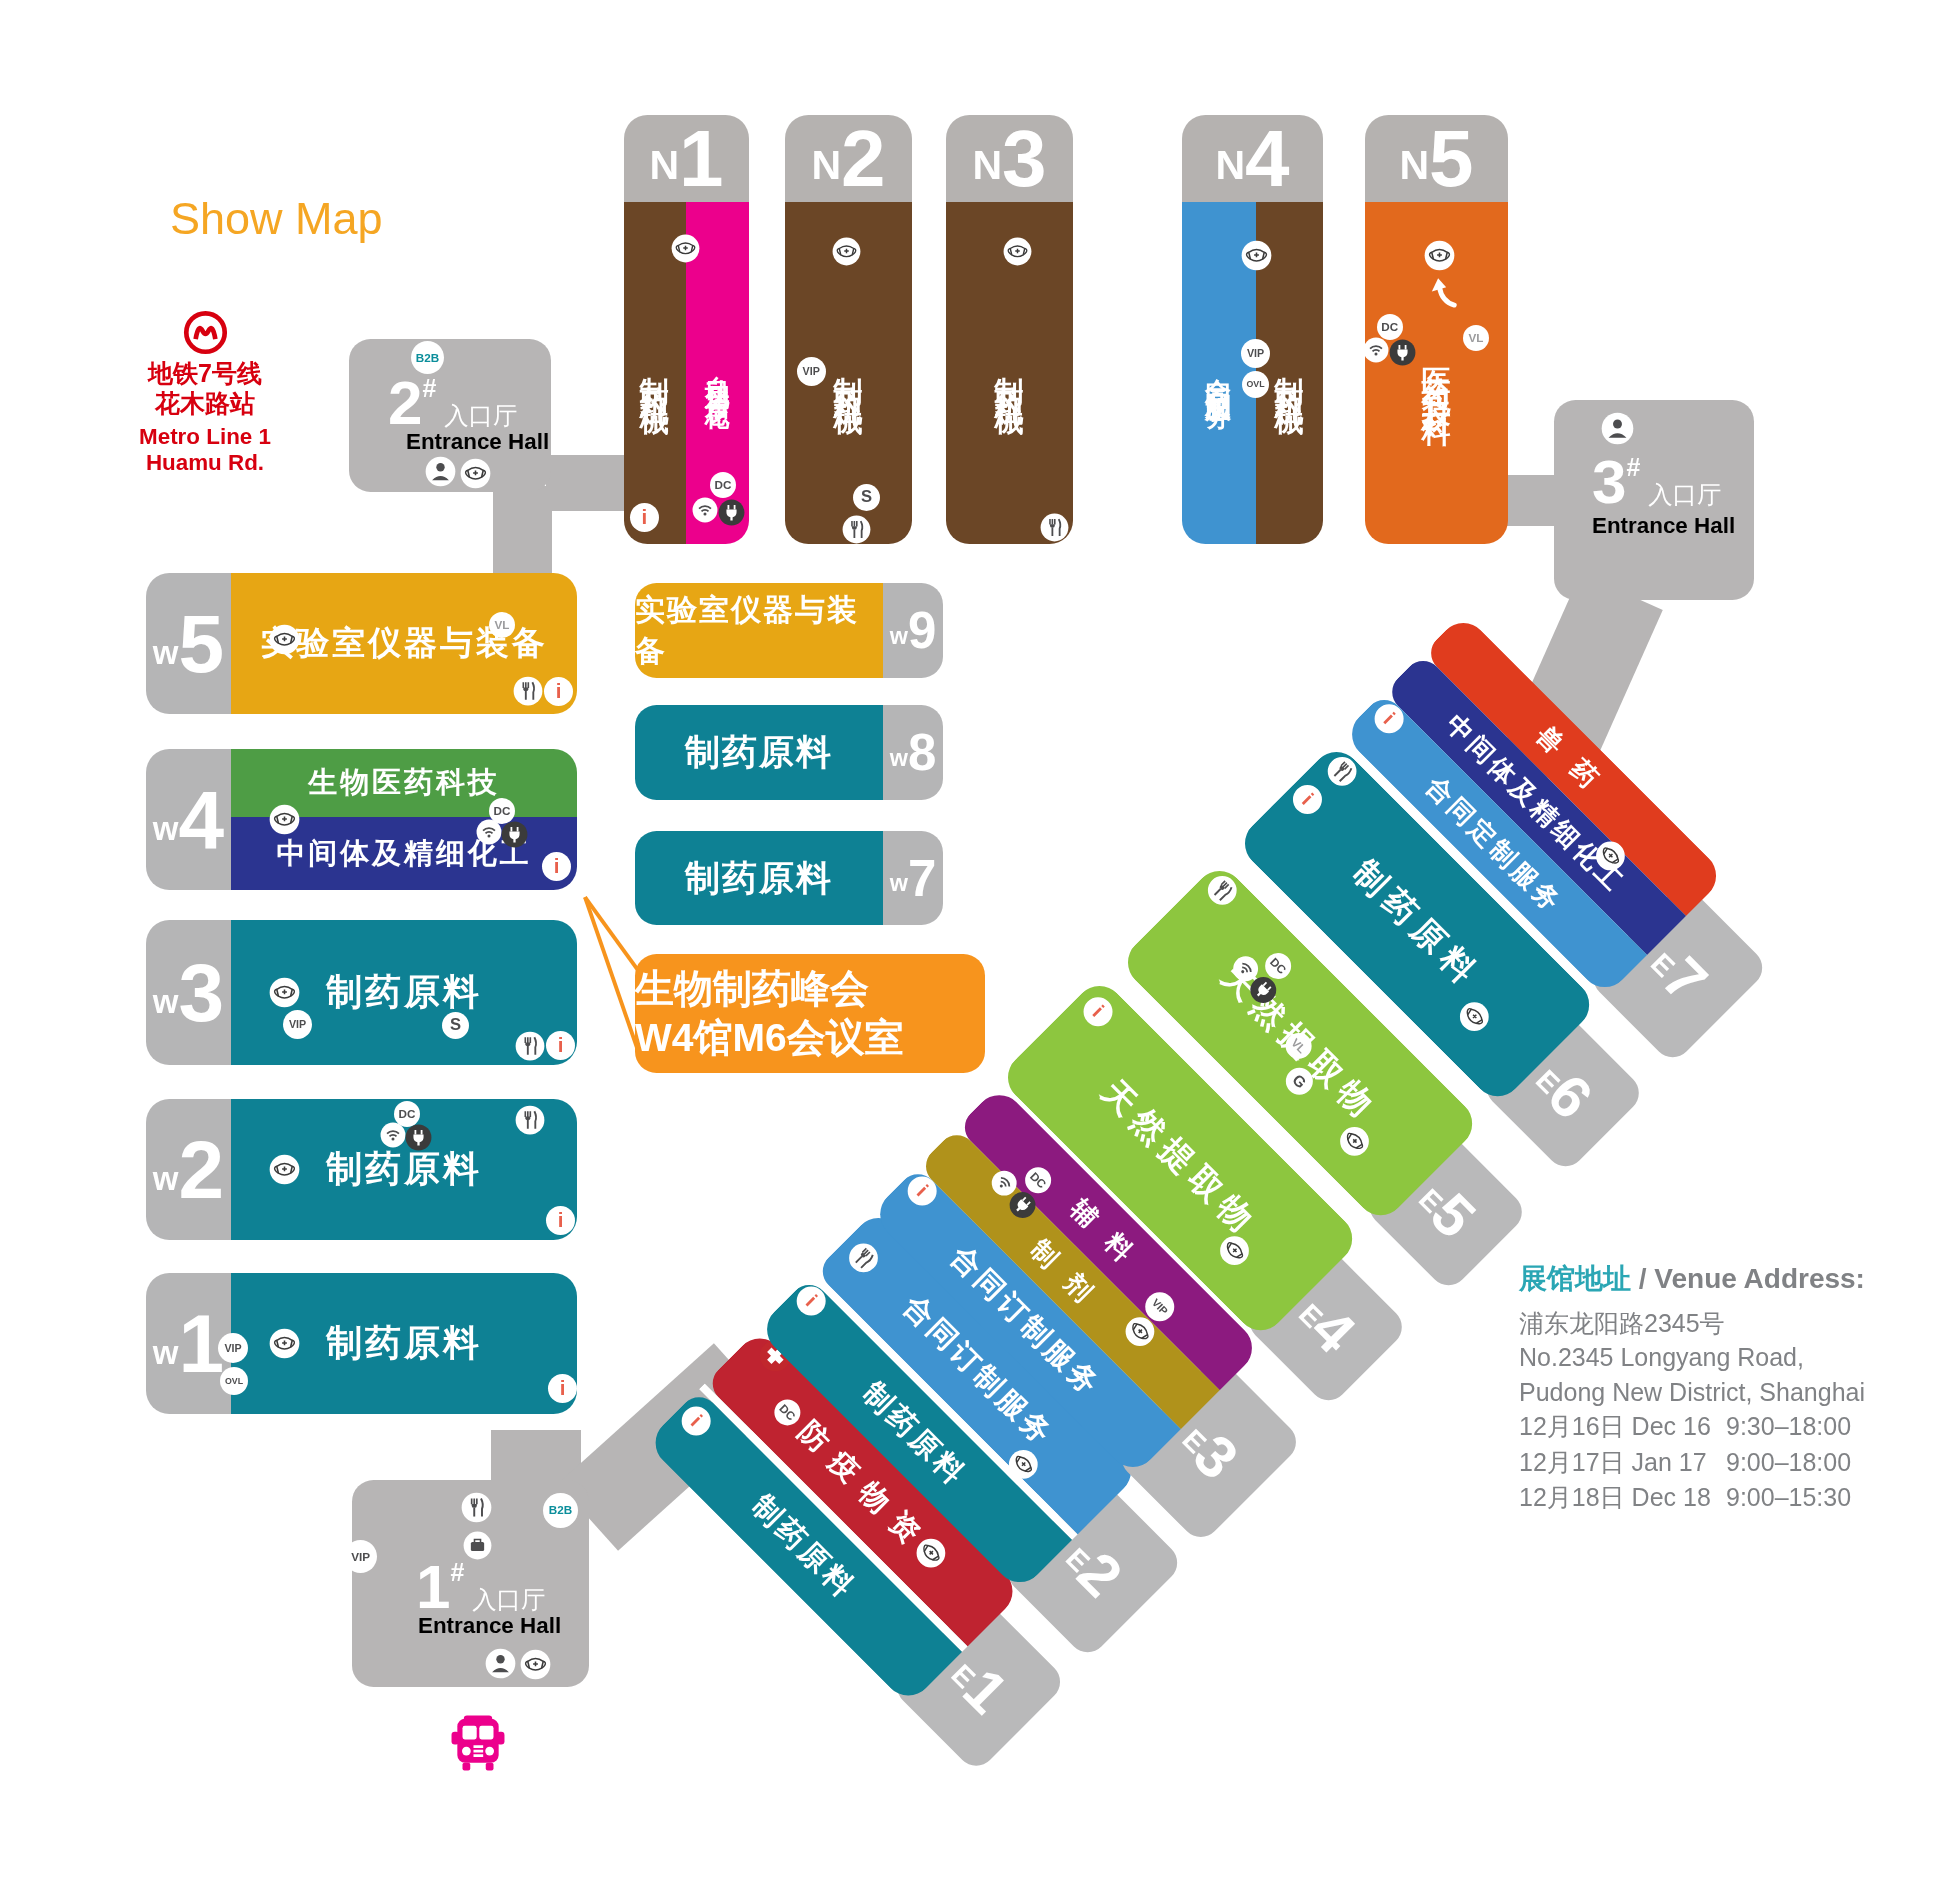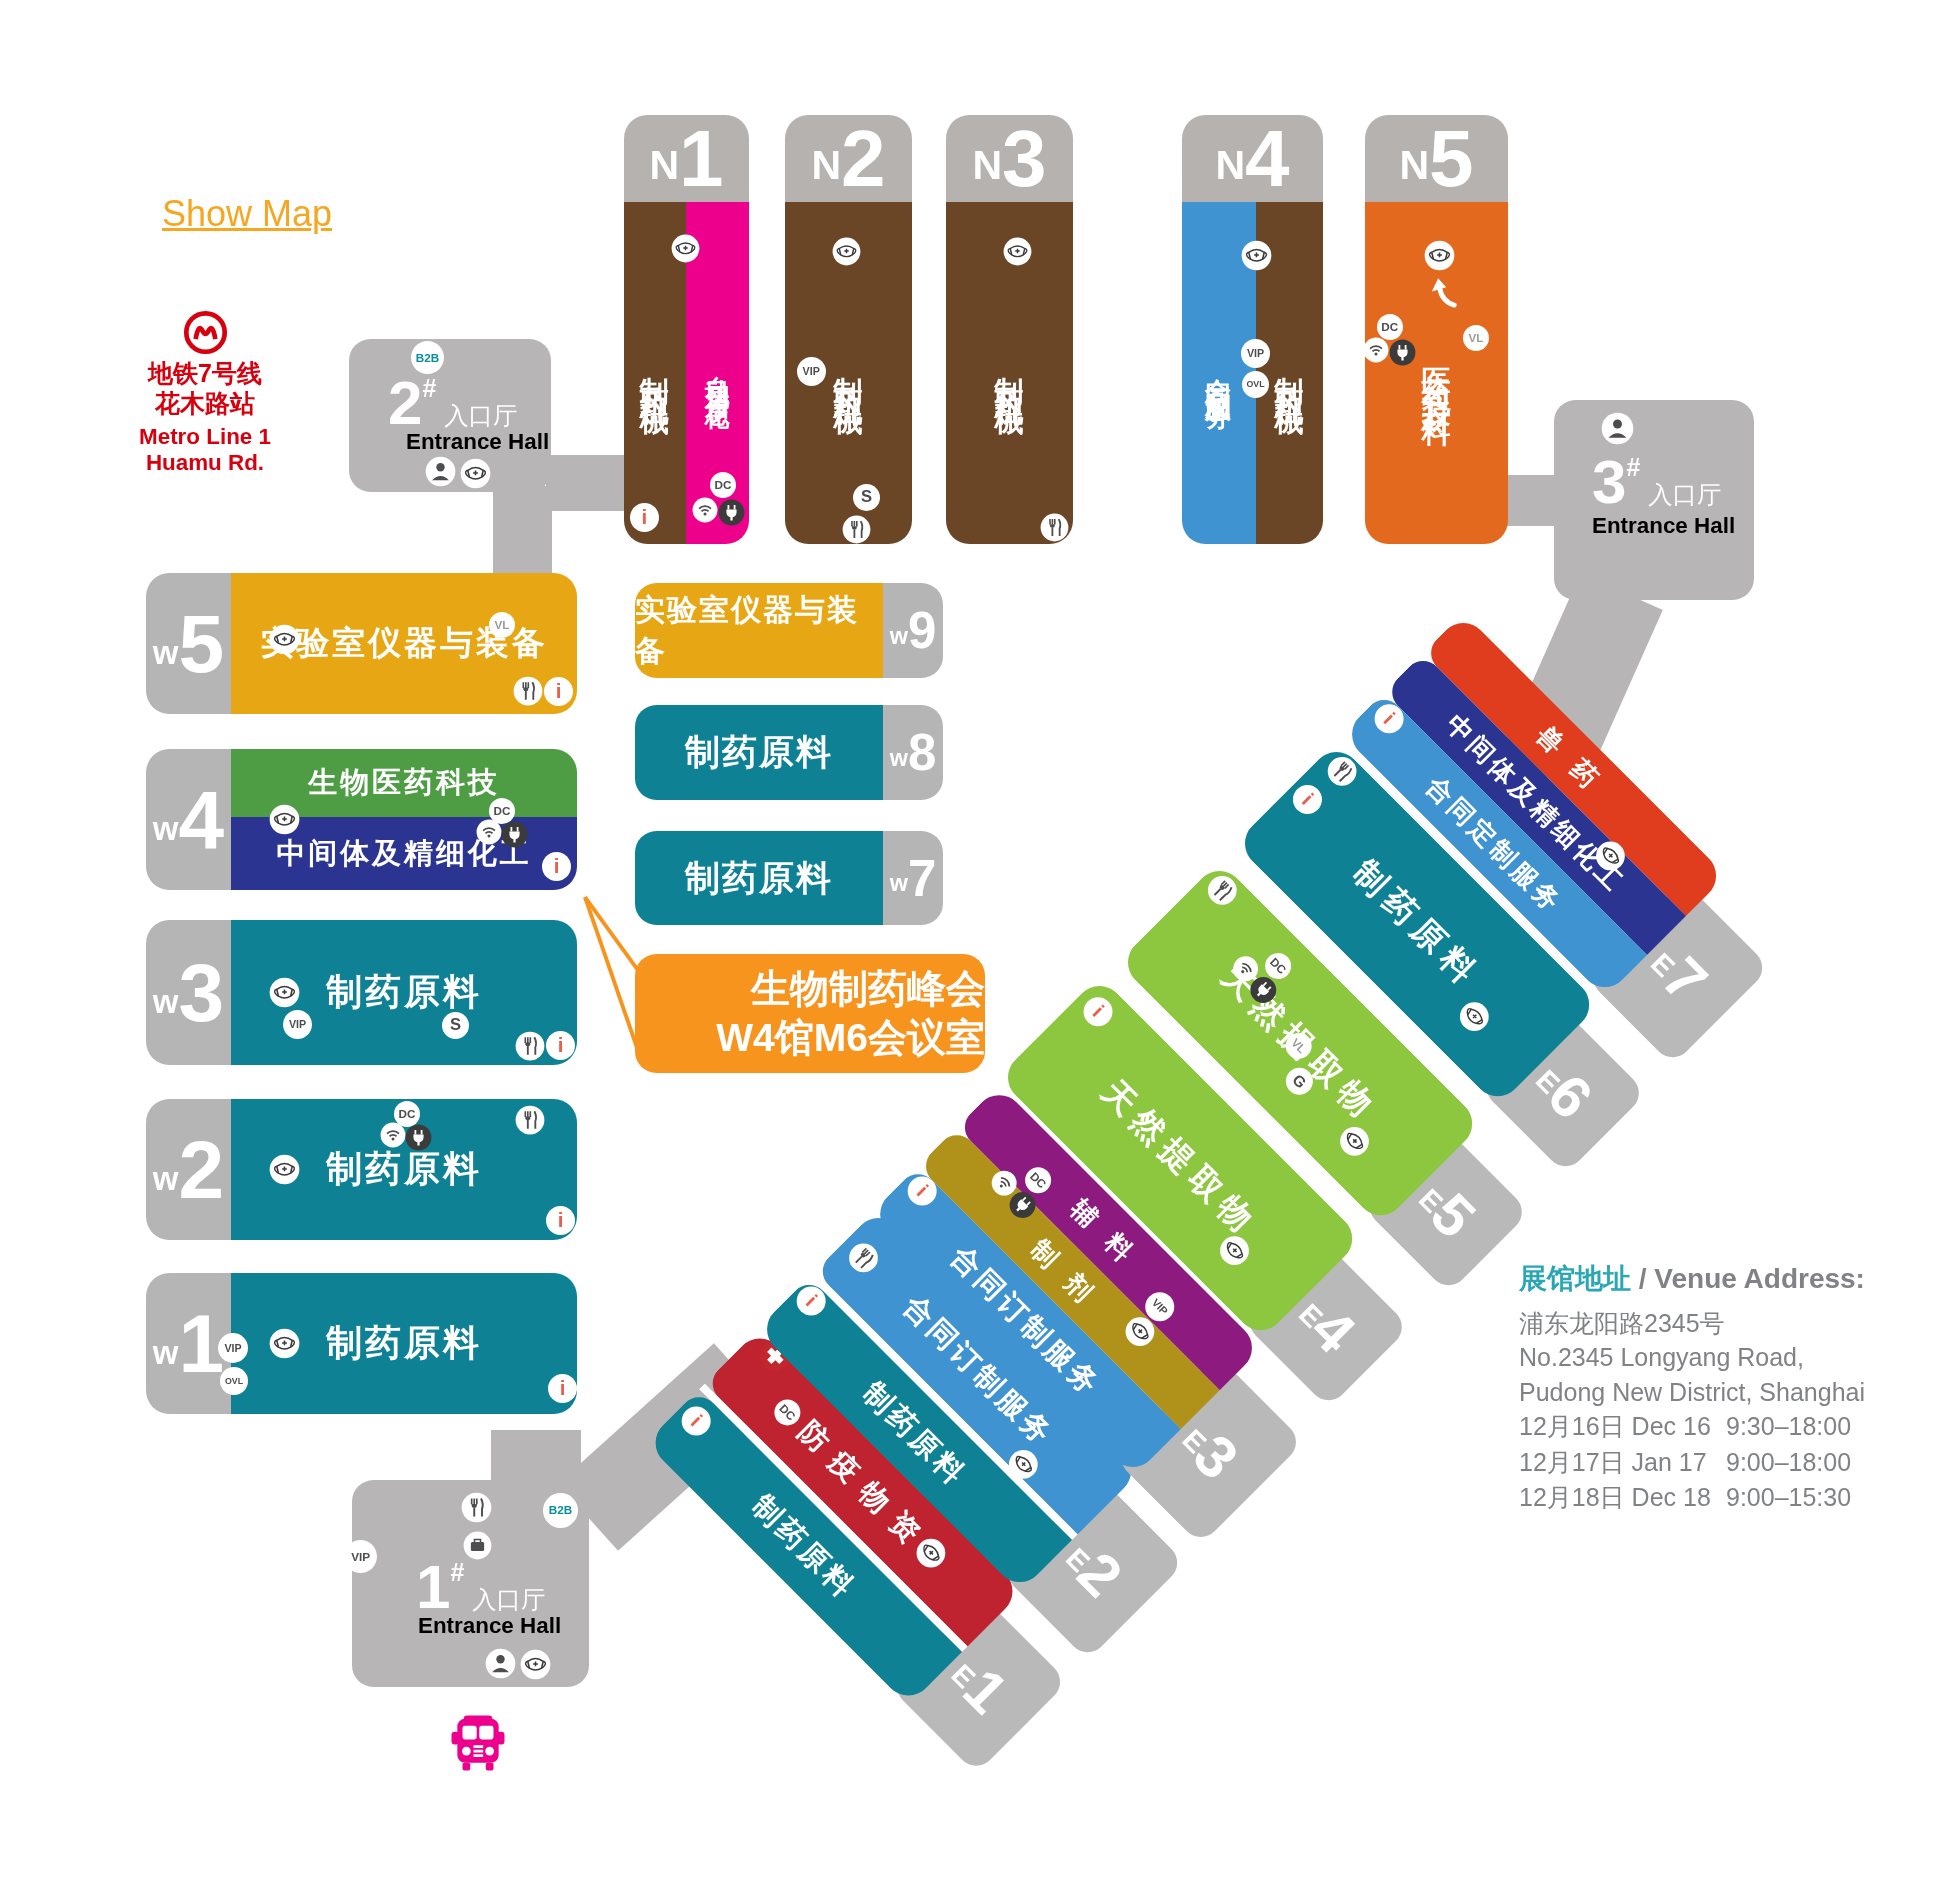--- a/index.html
+++ b/index.html
@@ -36,42 +36,42 @@
   .htext{color:#fff;font-weight:bold;font-size:33px;letter-spacing:2.9px;}
   
   .mhall{position:absolute;left:635px;width:308px;border-radius:21.5px;overflow:hidden;display:flex;}
   .mbody{flex:1;display:flex;align-items:center;justify-content:center;}
   .mtab{width:60px;background:#b5b5b6;color:#fff;display:flex;align-items:center;justify-content:center;flex:none;}
   .ml{font-size:23.4px;font-weight:bold;margin-top:11.7px;}
   .mn{font-size:51px;font-weight:bold;}
   .mtext{color:#fff;font-weight:bold;font-size:30px;letter-spacing:2px;}
   
   .callout{position:absolute;left:635px;top:954px;width:350px;height:119px;background:#f7941d;
-           border-radius:21.5px;display:flex;flex-direction:column;align-items:flex-end;justify-content:center;z-index:4;}
+           border-radius:21.5px;display:flex;flex-direction:column;align-items:flex-start;justify-content:center;z-index:4;}
   .callout div{color:#fff;font-weight:bold;font-size:39px;line-height:1.25;}
   
   .ebar{position:absolute;width:468px;display:flex;align-items:stretch;
         transform:translate(-50%,-50%) rotate(45deg);}
   .estripes{flex:1;display:flex;flex-direction:column;border-radius:25px;overflow:hidden;z-index:1;}
   .estripe{display:flex;align-items:center;justify-content:center;border-radius:19.5px 0 0 19.5px;}
   .egap{height:7.8px;background:#fff;}
   .etab{width:123px;margin-left:-27px;align-self:flex-end;height:80%;background:#b9b9ba;border-radius:19.5px;
         display:flex;align-items:center;justify-content:center;color:#fff;z-index:0;}
   .el{font-size:29px;font-weight:bold;margin-top:9.8px;}
   .en{font-size:59px;font-weight:bold;}
   .etext{color:#fff;font-weight:bold;font-size:29px;letter-spacing:3.9px;}
   .etext.wide{letter-spacing:21.5px;}
   
   .ent-num{font-size:62px;font-weight:bold;color:#fff;line-height:1;}
   .ent-hash{font-size:25px;font-weight:bold;color:#fff;vertical-align:27px;}
   .ent-cn{font-size:24.4px;color:#fff;margin-left:7.8px;}
   .ent-en{font-size:22.4px;font-weight:bold;color:#000000;}
   
   .t-cn{position:absolute;left:159px;top:123px;font-size:53px;font-weight:bold;color:#1e9ea8;letter-spacing:10.7px;}
-  .t-en{position:absolute;left:162px;top:193px;font-size:36px;color:#f5a623;text-decoration:underline;}
+  .t-en{position:absolute;left:170px;top:193px;font-size:45px;color:#f5a623;}
   .metro{position:absolute;left:127px;top:310px;width:156px;text-align:center;}
   .metro .cn{font-size:25px;font-weight:bold;color:#d7000f;line-height:1.18;}
   .metro .en{font-size:22.4px;color:#d7000f;line-height:1.18;}
   .addr{position:absolute;left:1519px;top:1260px;width:410px;}
   .addr .hdr{font-size:28px;font-weight:bold;color:#808285;margin-bottom:7.8px;}
   .addr .hdr .cnp{color:#2aa6b4;}
   .addr .ln{font-size:25px;color:#808285;line-height:1.38;}
   .addr .hrow{display:flex;font-size:25px;color:#808285;line-height:1.42;}
   .addr .hrow .d{width:207px;}
   .sep{color:#808285;font-weight:bold;}

